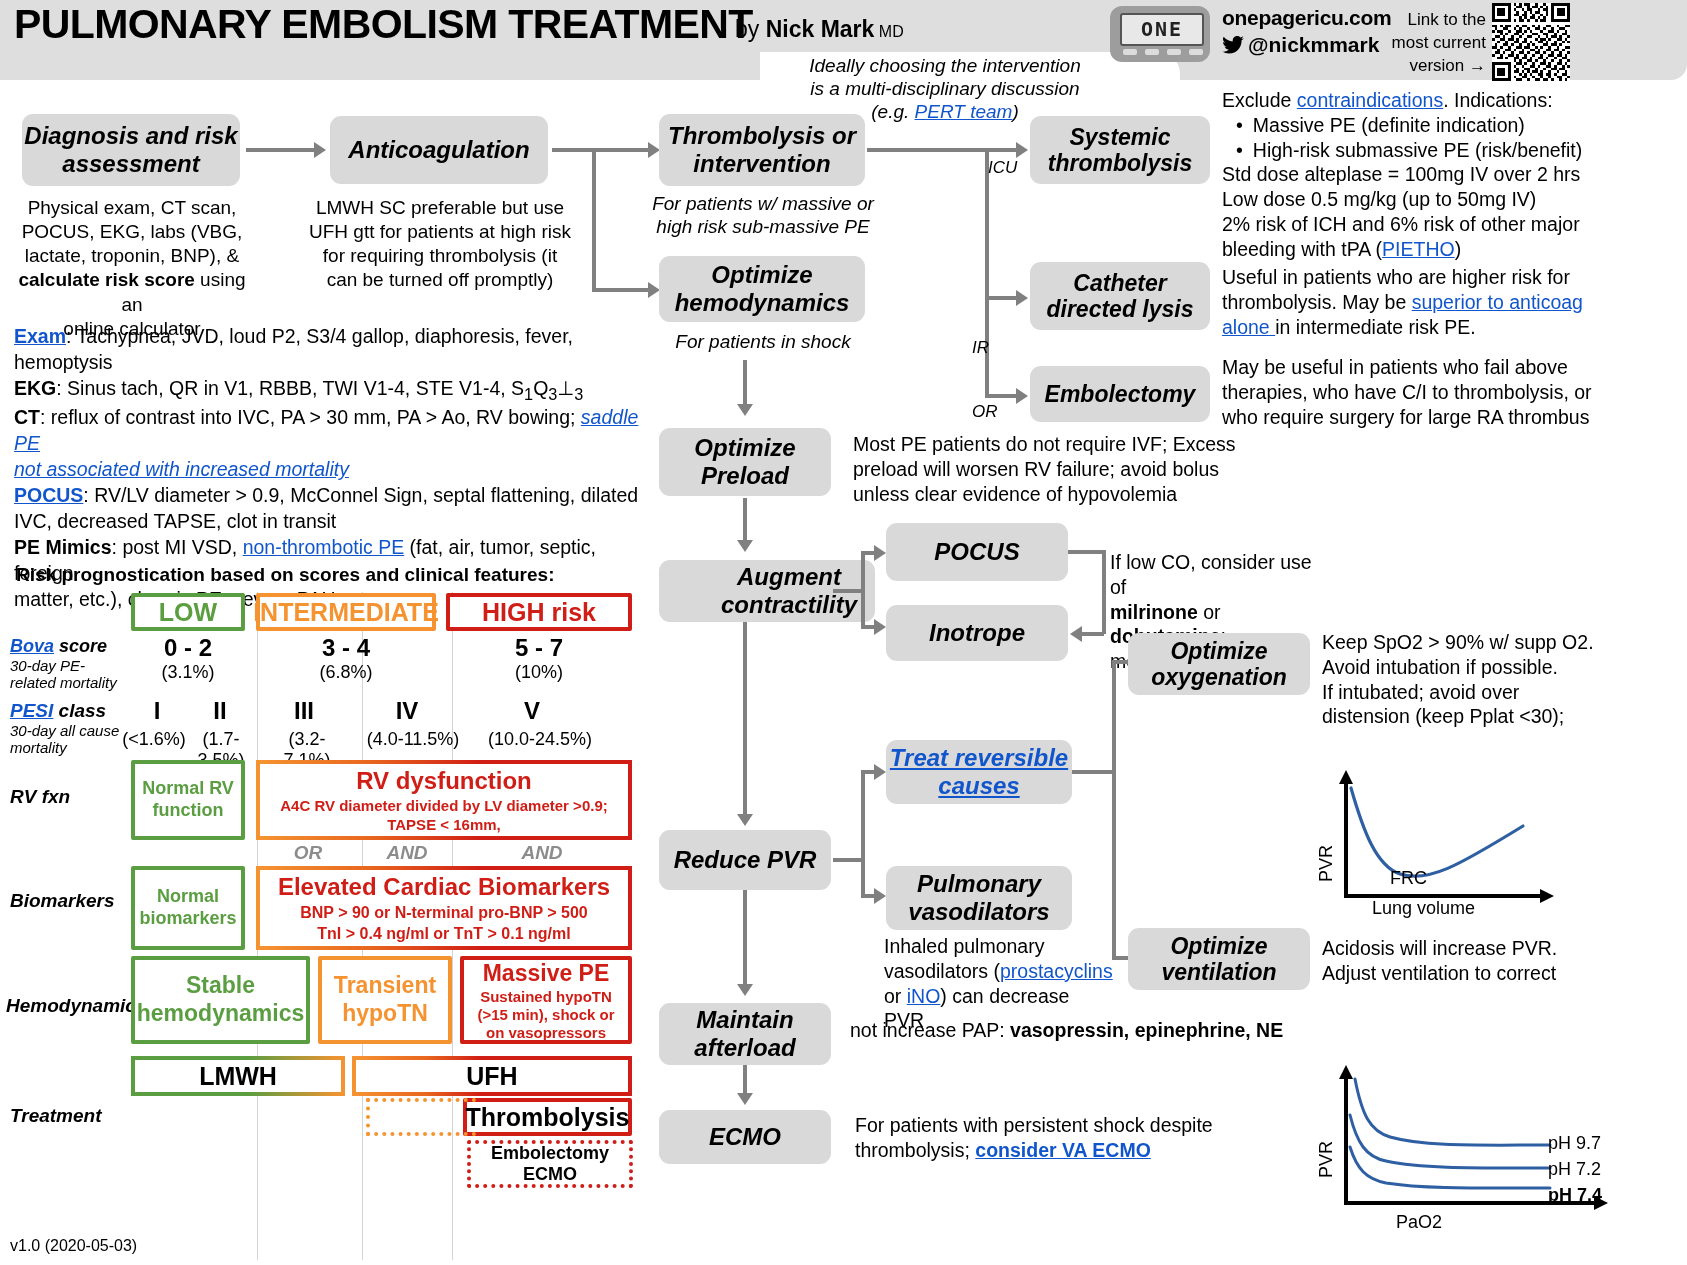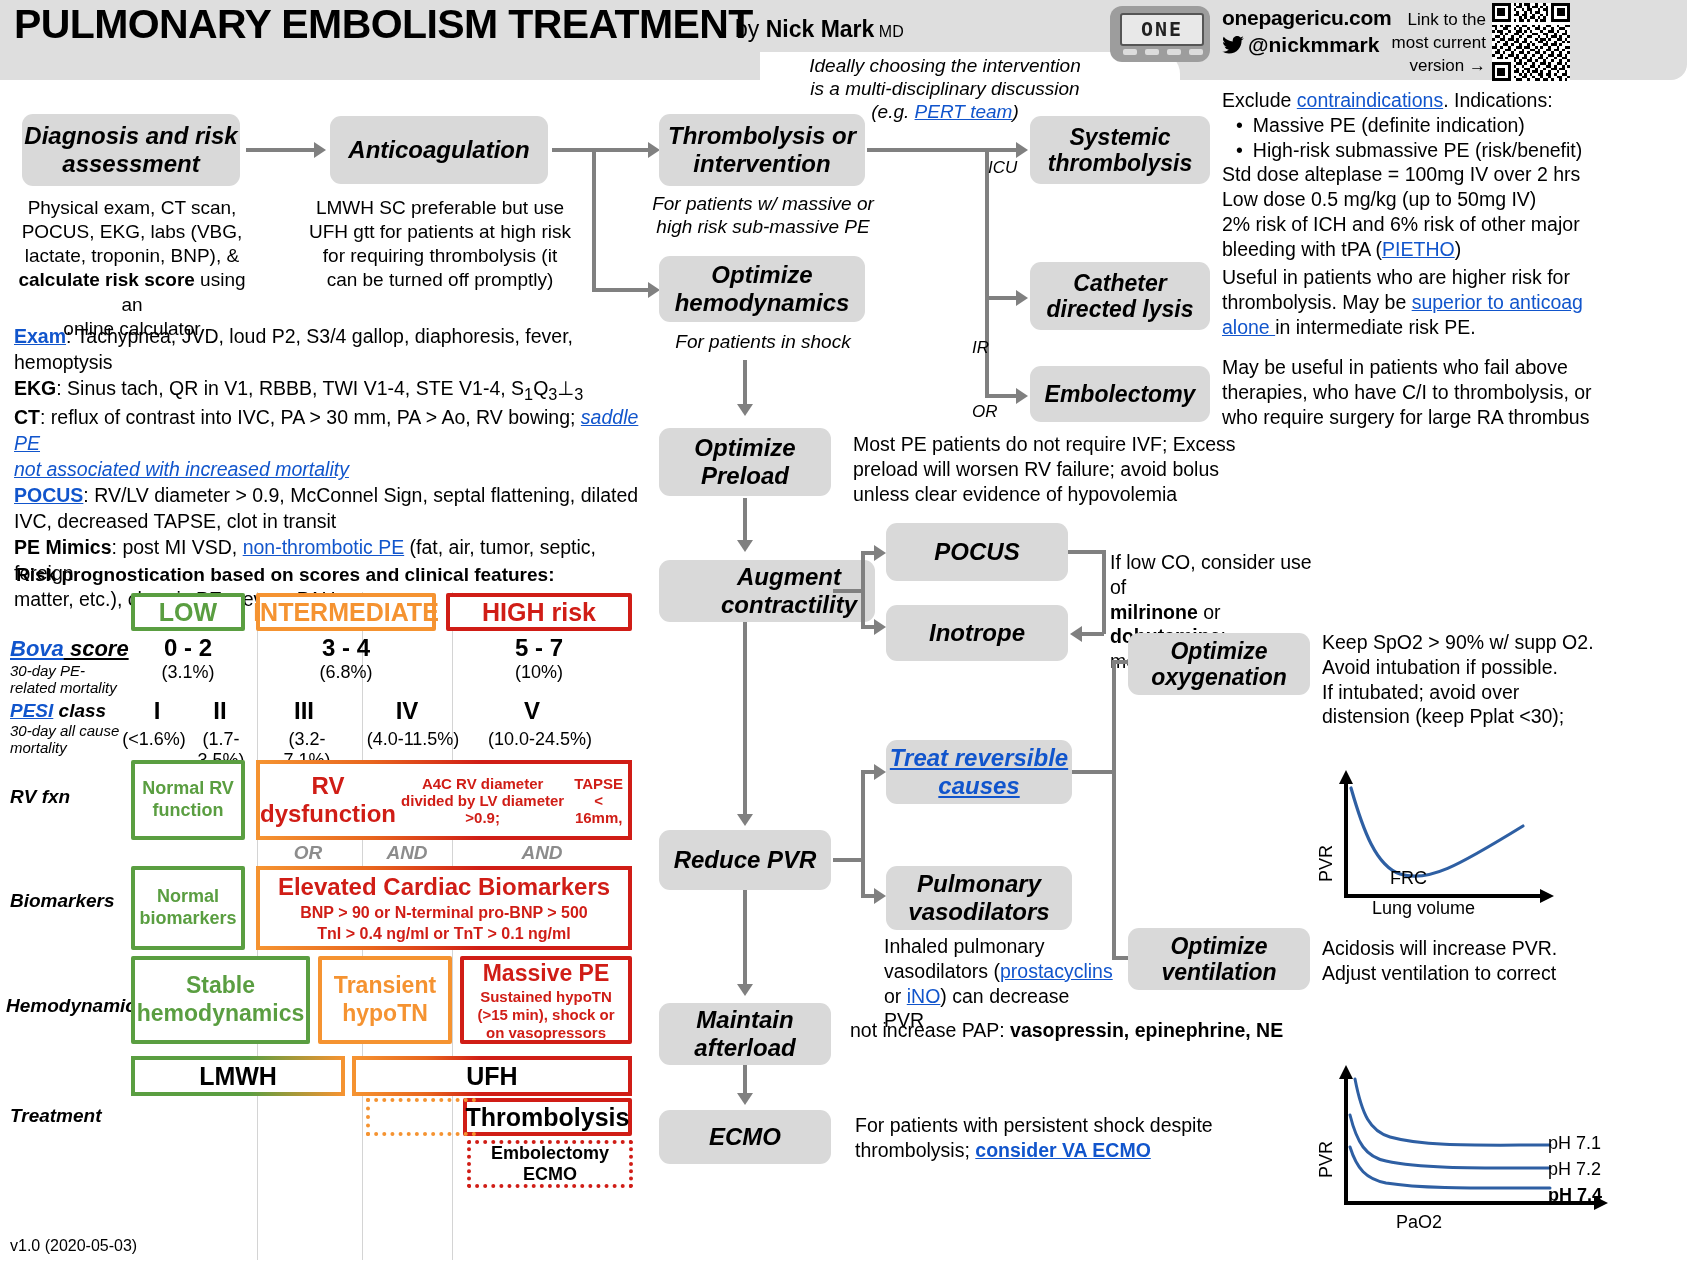--- a/index.html
+++ b/index.html
@@ -601,21 +601,21 @@
     <line x1="28" y1="8" x2="28" y2="140" stroke="#000" stroke-width="4"></line>
     <polygon points="28,0 21,14 35,14" fill="#000"></polygon>
     <line x1="28" y1="138" x2="278" y2="138" stroke="#000" stroke-width="4"></line>
     <polygon points="290,138 276,131 276,145" fill="#000"></polygon>
     <path d="M37 14 C44 50, 52 66, 72 72 C108 82, 160 80, 232 80" fill="none" stroke="#2e5fa3" stroke-width="3" stroke-linecap="round"></path>
     <path d="M32 50 C39 78, 48 92, 68 96 C106 104, 160 103, 232 103" fill="none" stroke="#2e5fa3" stroke-width="3" stroke-linecap="round"></path>
     <path d="M32 82 C39 104, 48 114, 68 118 C106 124, 160 123, 232 123" fill="none" stroke="#2e5fa3" stroke-width="3" stroke-linecap="round"></path>
   </svg>
 </div>
 <div class="abs axlabel rot" style="left:1316px;top:1178px;">PVR</div>
-<div class="abs axlabel" style="left:1548px;top:1133px;">pH 7.1</div>
+<div class="abs axlabel" style="left:1548px;top:1133px;">pH 9.7</div>
 <div class="abs axlabel" style="left:1548px;top:1159px;">pH 7.2</div>
 <div class="abs axlabel" style="left:1548px;top:1185px;font-weight:bold;">pH 7.4</div>
 <div class="abs axlabel" style="left:1396px;top:1212px;">PaO2</div>
 
 <div class="abs" id="risk-title">Risk prognostication based on scores and clinical features:</div>
 
 <div class="abs vline" style="left:257px;top:592px;height:668px;"></div>
 <div class="abs vline" style="left:362px;top:592px;height:668px;"></div>
 <div class="abs vline" style="left:452px;top:592px;height:668px;"></div>
 
@@ -623,21 +623,21 @@
   <span style="color:#5a9e41;font-weight:bold;font-size:25px;">LOW</span>
 </div>
 <div class="abs cellbox" style="left:256px;top:593px;width:180px;height:38px;border:4px solid #f59331;">
   <span style="color:#f59331;font-weight:bold;font-size:25px;">INTERMEDIATE</span>
 </div>
 <div class="abs cellbox" style="left:446px;top:593px;width:186px;height:38px;border:4px solid #d01d16;">
   <span style="color:#d01d16;font-weight:bold;font-size:25px;">HIGH risk</span>
 </div>
 
 <div class="abs" style="left:10px;top:636px;">
-  <div style="font-size:22px;text-decoration:underline;"><b class="lnk" style="font-style:italic;">Bova</b><b style="font-style:italic;"> score</b></div>
+  <div style="font-size:18px;"><b class="lnk" style="font-style:italic;">Bova</b><b style="font-style:italic;"> score</b></div>
   <div class="sublabel" style="width:120px;">30-day PE-related mortality</div>
 </div>
 <div class="abs" style="left:131px;top:634px;width:114px;text-align:center;">
   <div style="font-size:24px;font-weight:bold;">0 - 2</div>
   <div style="font-size:18px;">(3.1%)</div>
 </div>
 <div class="abs" style="left:256px;top:634px;width:180px;text-align:center;">
   <div style="font-size:24px;font-weight:bold;">3 - 4</div>
   <div style="font-size:18px;">(6.8%)</div>
 </div>
@@ -659,21 +659,21 @@
 <div class="abs" style="left:122px;top:729px;width:64px;text-align:center;font-size:18px;">(&lt;1.6%)</div>
 <div class="abs" style="left:182px;top:729px;width:78px;text-align:center;font-size:18px;">(1.7-3.5%)</div>
 <div class="abs" style="left:268px;top:729px;width:78px;text-align:center;font-size:18px;">(3.2-7.1%)</div>
 <div class="abs" style="left:366px;top:729px;width:94px;text-align:center;font-size:18px;">(4.0-11.5%)</div>
 <div class="abs" style="left:486px;top:729px;width:108px;text-align:center;font-size:18px;">(10.0-24.5%)</div>
 
 <div class="abs rowlabel" style="left:10px;top:786px;">RV fxn</div>
 <div class="abs cellbox" style="left:131px;top:760px;width:114px;height:80px;border:4px solid #5a9e41;flex-direction:column;">
   <span style="color:#5a9e41;font-weight:bold;font-size:18px;line-height:1.2;">Normal RV function</span>
 </div>
-<div class="abs cellbox" style="left:256px;top:760px;width:376px;height:80px;border:4px solid #d01d16;border-image:linear-gradient(90deg,#f59331 0%,#e8661e 30%,#d01d16 60%) 1;flex-direction:row;gap:2px;">
+<div class="abs cellbox" style="left:256px;top:760px;width:376px;height:80px;border:4px solid #d01d16;border-image:linear-gradient(90deg,#f59331 0%,#e8661e 30%,#d01d16 60%) 1;flex-direction:column;gap:2px;">
   <span style="color:#d01d16;font-weight:bold;font-size:24px;">RV dysfunction</span>
   <span style="color:#d01d16;font-weight:bold;font-size:15px;">A4C RV diameter divided by LV diameter &gt;0.9;</span>
   <span style="color:#d01d16;font-weight:bold;font-size:15px;">TAPSE &lt; 16mm,</span>
 </div>
 
 <div class="abs" style="left:256px;top:842px;width:104px;text-align:center;font-style:italic;font-weight:bold;font-size:19px;color:#8c8c8c;">OR</div>
 <div class="abs" style="left:362px;top:842px;width:90px;text-align:center;font-style:italic;font-weight:bold;font-size:19px;color:#8c8c8c;">AND</div>
 <div class="abs" style="left:452px;top:842px;width:180px;text-align:center;font-style:italic;font-weight:bold;font-size:19px;color:#8c8c8c;">AND</div>
 
 <div class="abs rowlabel" style="left:10px;top:890px;">Biomarkers</div>

